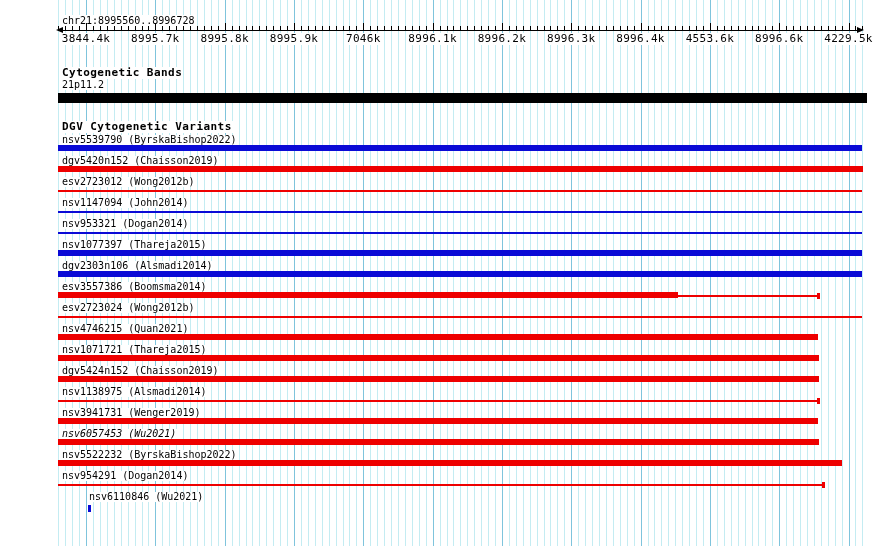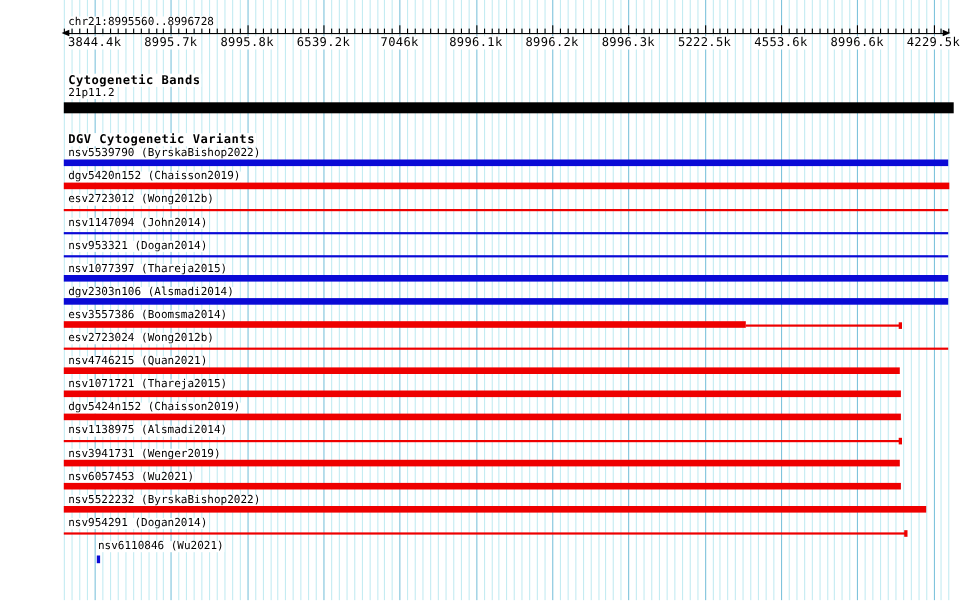--- a/index.html
+++ b/index.html
@@ -268,26 +268,26 @@
         <div class="tick" style="left: 834.6px; top: 26px; height: 4px;"></div>
         <div class="tick" style="left: 841.6px; top: 26px; height: 4px;"></div>
         <div class="tick" style="left: 848.5px; top: 23px; height: 7px;"></div>
         <div class="tick" style="left: 855.4px; top: 26px; height: 4px;"></div>
         <div class="tick" style="left: 862.4px; top: 26px; height: 4px;"></div>
       </div>
     <div>
         <div class="ruler-label" style="left: 86px; top: 33px;">3844.4k</div>
         <div class="ruler-label" style="left: 155.3px; top: 33px;">8995.7k</div>
         <div class="ruler-label" style="left: 224.7px; top: 33px;">8995.8k</div>
-        <div class="ruler-label" style="left: 294px; top: 33px;">6539.2k</div>
+        <div class="ruler-label" style="left: 294px; top: 33px;">8995.9k</div>
         <div class="ruler-label" style="left: 363.3px; top: 33px;">7046k</div>
         <div class="ruler-label" style="left: 432.6px; top: 33px;">8996.1k</div>
         <div class="ruler-label" style="left: 501.9px; top: 33px;">8996.2k</div>
         <div class="ruler-label" style="left: 571.2px; top: 33px;">8996.3k</div>
-        <div class="ruler-label" style="left: 640.5px; top: 33px;">5222.5k</div>
+        <div class="ruler-label" style="left: 640.5px; top: 33px;">8996.4k</div>
         <div class="ruler-label" style="left: 709.9px; top: 33px;">4553.6k</div>
         <div class="ruler-label" style="left: 779.2px; top: 33px;">8996.6k</div>
         <div class="ruler-label" style="left: 848.5px; top: 33px;">4229.5k</div>
       </div>
   </div>
 
   <div class="txt track-title" style="left:61px;top:67px;">Cytogenetic Bands</div>
   <div class="txt band-label" style="left:61px;top:79px;">21p11.2</div>
   <div class="cyto-bar" style="left: 58px; top: 93px; width: 809px; height: 10px; background: rgb(0, 0, 0);"></div>
 
@@ -317,21 +317,21 @@
       <div class="glyph" style="left: 58px; top: 334px; width: 760px; height: 6px; background: rgb(238, 0, 0);"></div>
       <div class="row-label" style="left: 61px; top: 345px;">nsv1071721 (Thareja2015)</div>
       <div class="glyph" style="left: 58px; top: 355px; width: 761px; height: 6px; background: rgb(238, 0, 0);"></div>
       <div class="row-label" style="left: 61px; top: 366px;">dgv5424n152 (Chaisson2019)</div>
       <div class="glyph" style="left: 58px; top: 376px; width: 761px; height: 6px; background: rgb(238, 0, 0);"></div>
       <div class="row-label" style="left: 61px; top: 387px;">nsv1138975 (Alsmadi2014)</div>
       <div class="glyph" style="left: 58px; top: 399.5px; width: 760px; height: 2px; background: rgb(238, 0, 0);"></div>
       <div class="glyph" style="left: 817px; top: 397.5px; width: 3px; height: 6px; background: rgb(238, 0, 0);"></div>
       <div class="row-label" style="left: 61px; top: 408px;">nsv3941731 (Wenger2019)</div>
       <div class="glyph" style="left: 58px; top: 418px; width: 760px; height: 6px; background: rgb(238, 0, 0);"></div>
-      <div class="row-label" style="left: 61px; top: 429px;">nsv6057453 (Wu2021)</div>
+      <div class="row-label" style="left: 61px; top: 429px; font-style: italic;">nsv6057453 (Wu2021)</div>
       <div class="glyph" style="left: 58px; top: 439px; width: 761px; height: 6px; background: rgb(238, 0, 0);"></div>
       <div class="row-label" style="left: 61px; top: 450px; text-align: center;">nsv5522232 (ByrskaBishop2022)</div>
       <div class="glyph" style="left: 58px; top: 460px; width: 784px; height: 6px; background: rgb(238, 0, 0);"></div>
       <div class="row-label" style="left: 61px; top: 471px;">nsv954291 (Dogan2014)</div>
       <div class="glyph" style="left: 58px; top: 483.5px; width: 765px; height: 2px; background: rgb(238, 0, 0);"></div>
       <div class="glyph" style="left: 822px; top: 481.5px; width: 3px; height: 6px; background: rgb(238, 0, 0);"></div>
       <div class="row-label" style="left: 88px; top: 492px;">nsv6110846 (Wu2021)</div>
       <div class="glyph" style="left: 88px; top: 505px; width: 3px; height: 7px; background: rgb(10, 10, 214);"></div>
     </div>
 </div>

